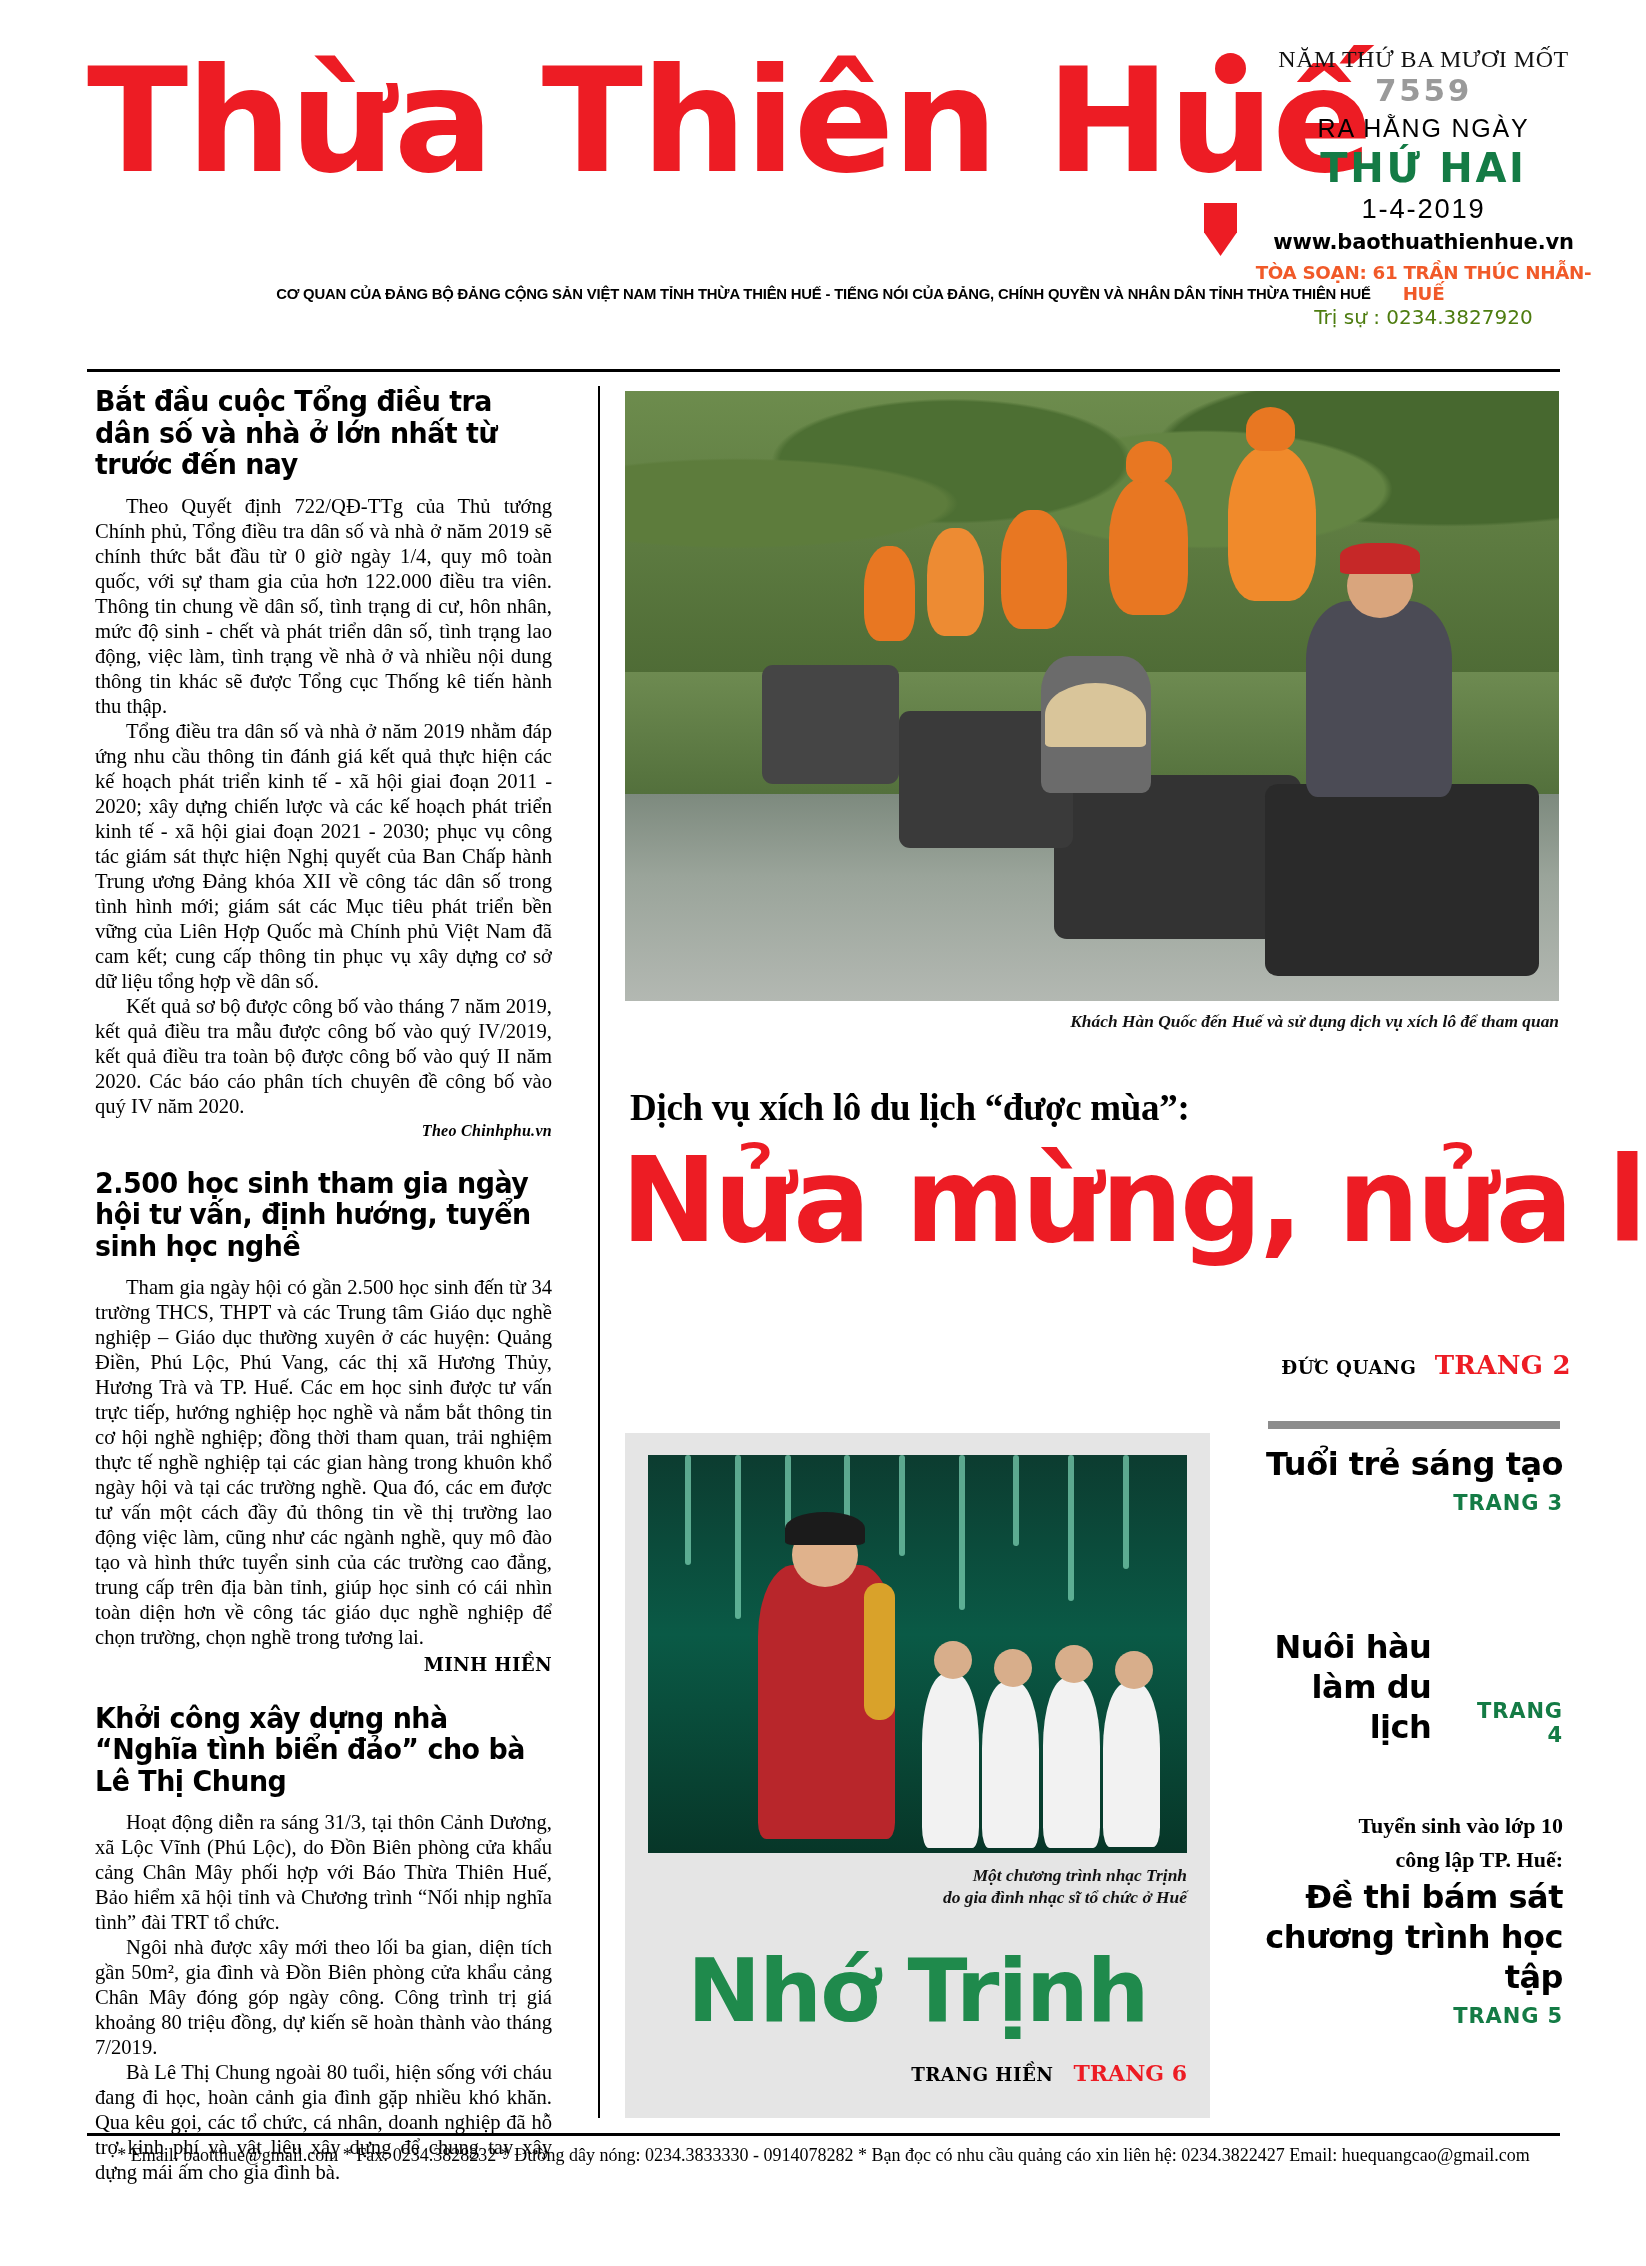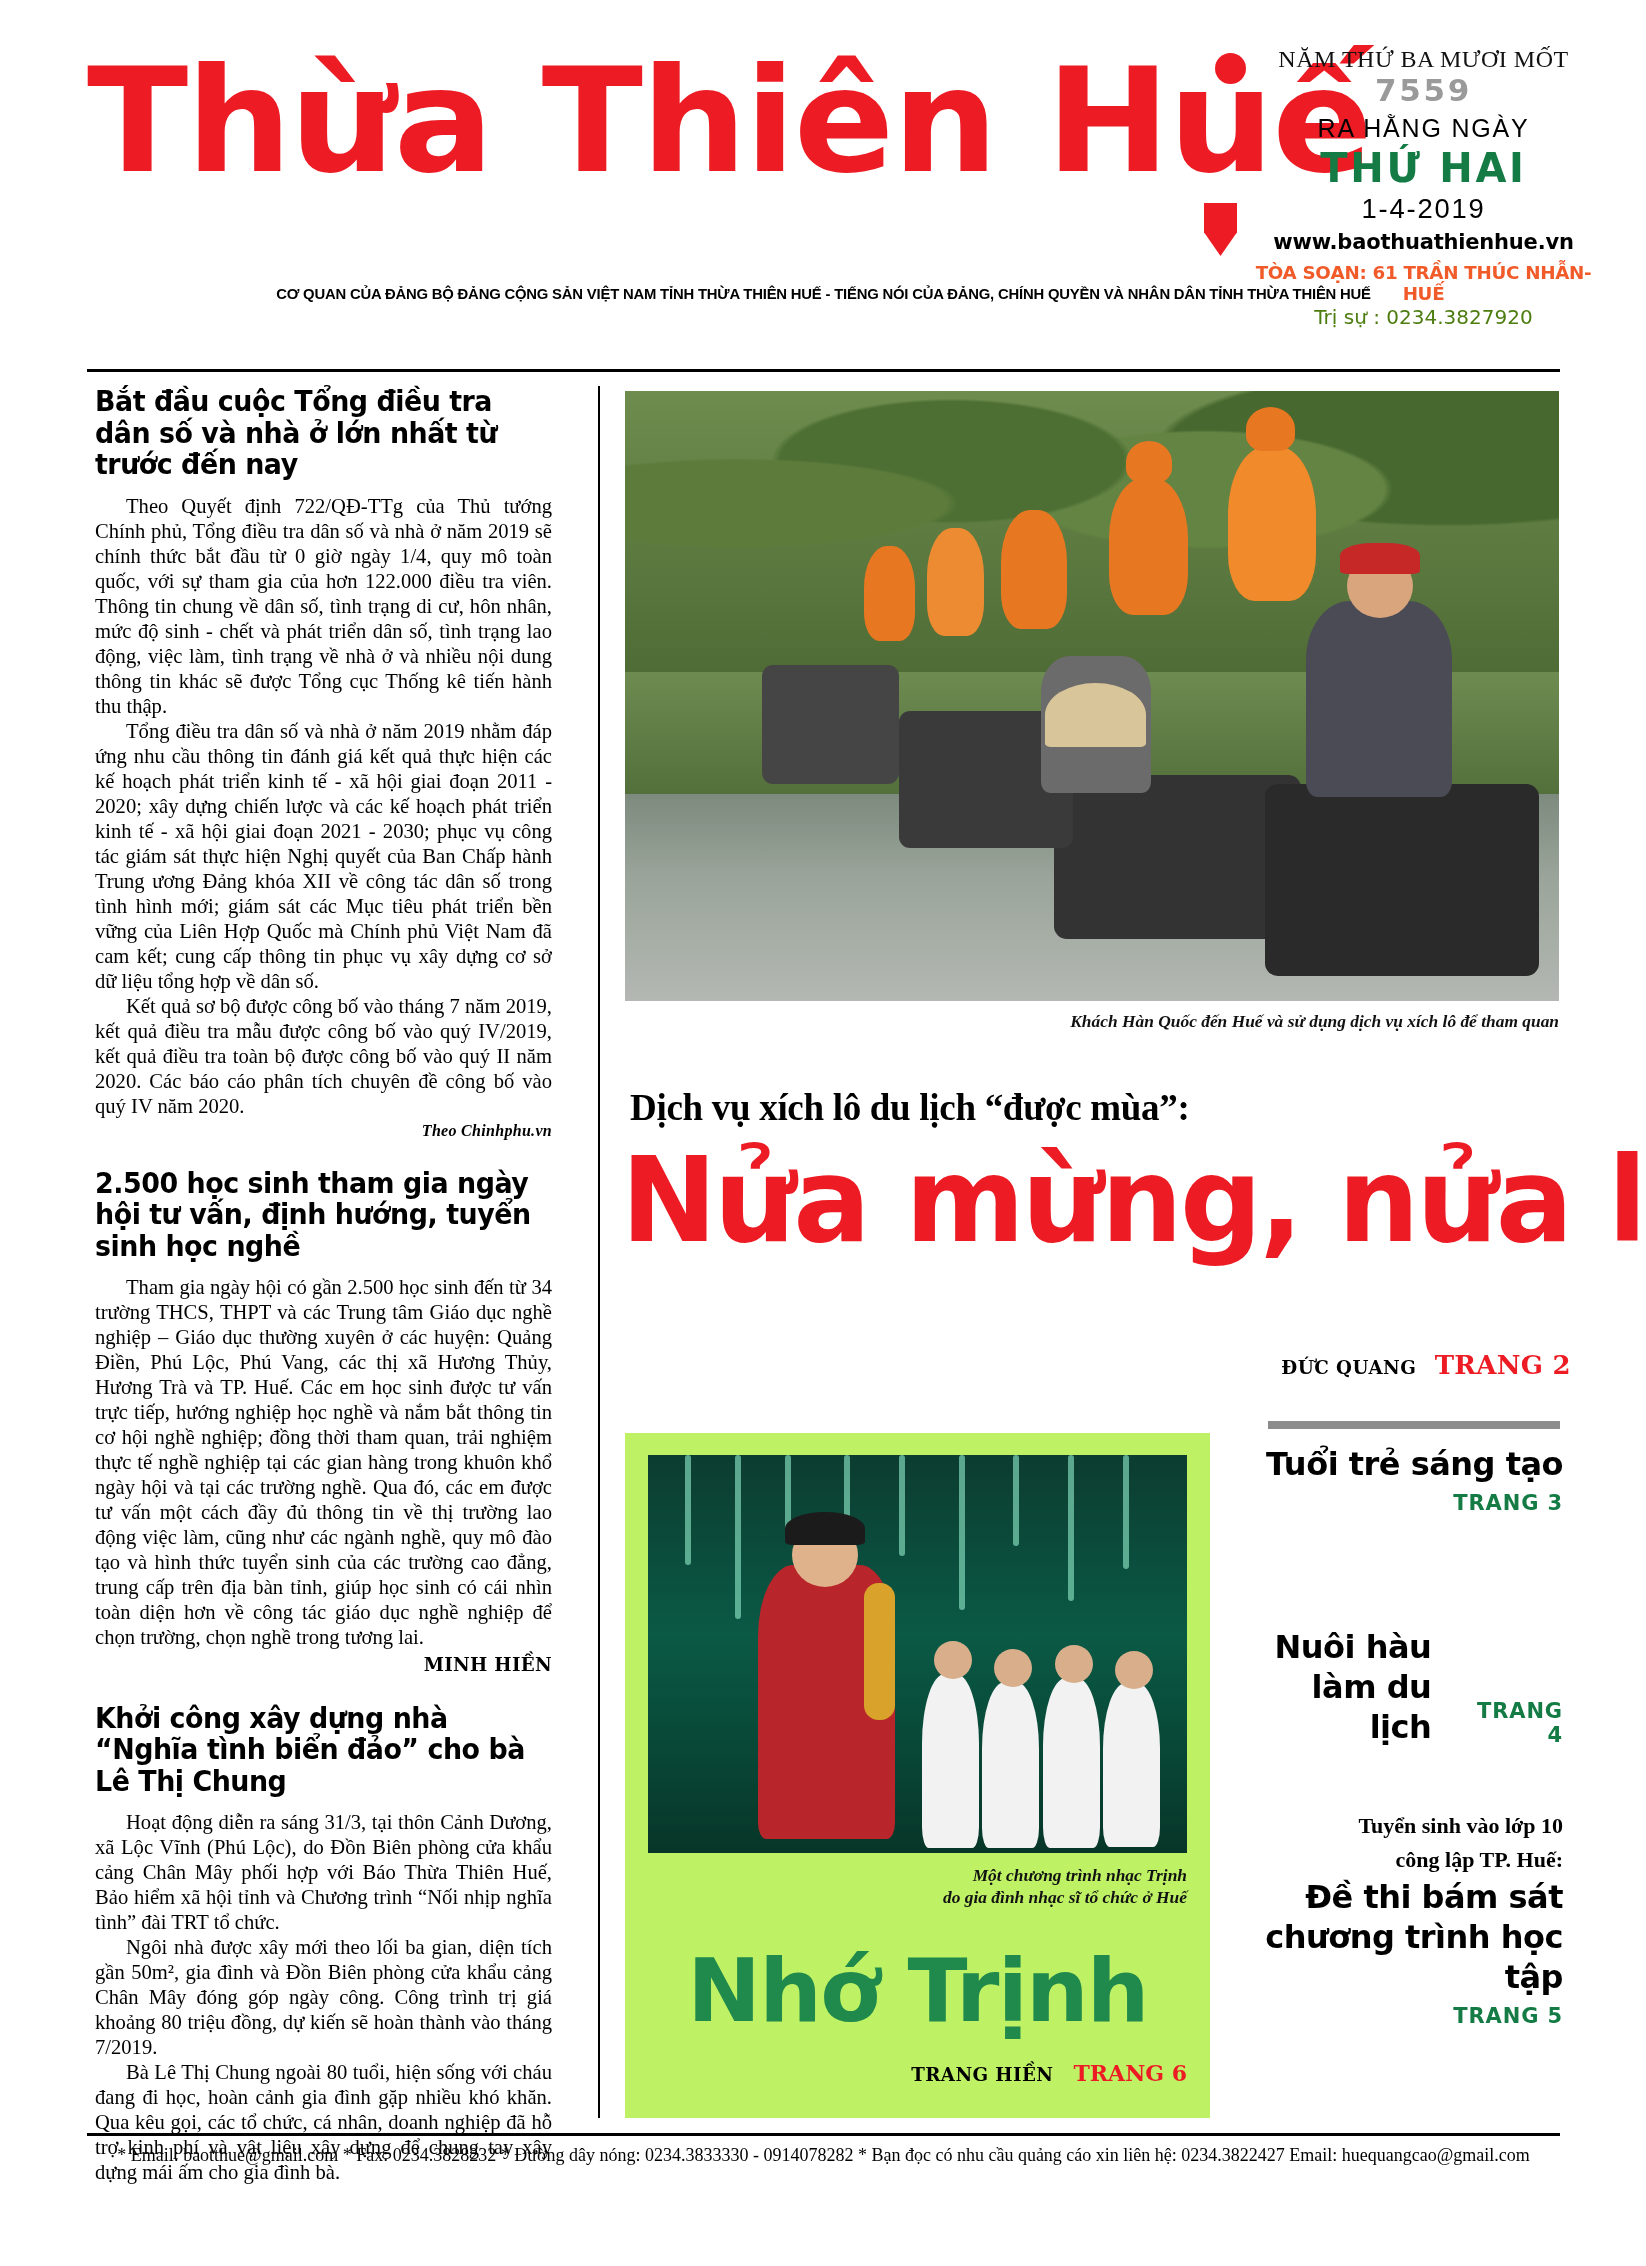--- a/index.html
+++ b/index.html
@@ -62,21 +62,21 @@
      font-weight:bold;font-size:37px;color:#000;letter-spacing:-0.3px;}
   .bighead{position:absolute;left:621px;top:1142px;width:950px;
      font-family:"DejaVu Sans",sans-serif;font-weight:bold;font-size:117px;line-height:117px;
      color:#ED1C24;letter-spacing:-2.7px;transform:scaleX(.98);transform-origin:left top;white-space:nowrap;}
   .bighead-by{position:absolute;left:1078px;top:1350px;width:493px;text-align:right;}
   .bighead-by .nm{font-family:"DejaVu Serif",serif;font-weight:bold;font-size:18.3px;letter-spacing:0.5px;color:#000;}
   .bighead-by .tr{font-family:"DejaVu Serif",serif;font-weight:bold;font-size:26px;color:#ED1C24;margin-left:14.6px;letter-spacing:0.3px;}
   .grayrule{position:absolute;left:1268px;top:1421px;width:292px;height:8.2px;background:#8c8c8c;}
 
   
-  .botblock{position:absolute;left:625px;top:1433px;width:585px;height:685px;background:#bef264;}
+  .botblock{position:absolute;left:625px;top:1433px;width:585px;height:685px;background:#e5e5e5;}
   .photo-trinh{position:absolute;left:23px;top:22px;width:539px;height:398px;overflow:hidden;background:#0d3b2e;}
   .cap-trinh{position:absolute;left:23px;top:431px;width:539px;text-align:right;
      font-family:"Liberation Serif",serif;font-style:italic;font-weight:bold;font-size:17.4px;line-height:22px;color:#111;}
   .trinh-head{position:absolute;left:23px;top:512px;width:539px;text-align:center;
      font-family:"DejaVu Sans",sans-serif;font-weight:bold;font-size:88px;line-height:91px;
      color:#1F8A4C;letter-spacing:-1.8px;}
   .trinh-by{position:absolute;left:23px;top:627px;width:539px;text-align:right;}
   .trinh-by .nm{font-family:"DejaVu Serif",serif;font-weight:bold;font-size:18.3px;letter-spacing:0.4px;color:#000;}
   .trinh-by .tr{font-family:"DejaVu Serif",serif;font-weight:bold;font-size:22px;color:#ED1C24;margin-left:16.4px;}
 

